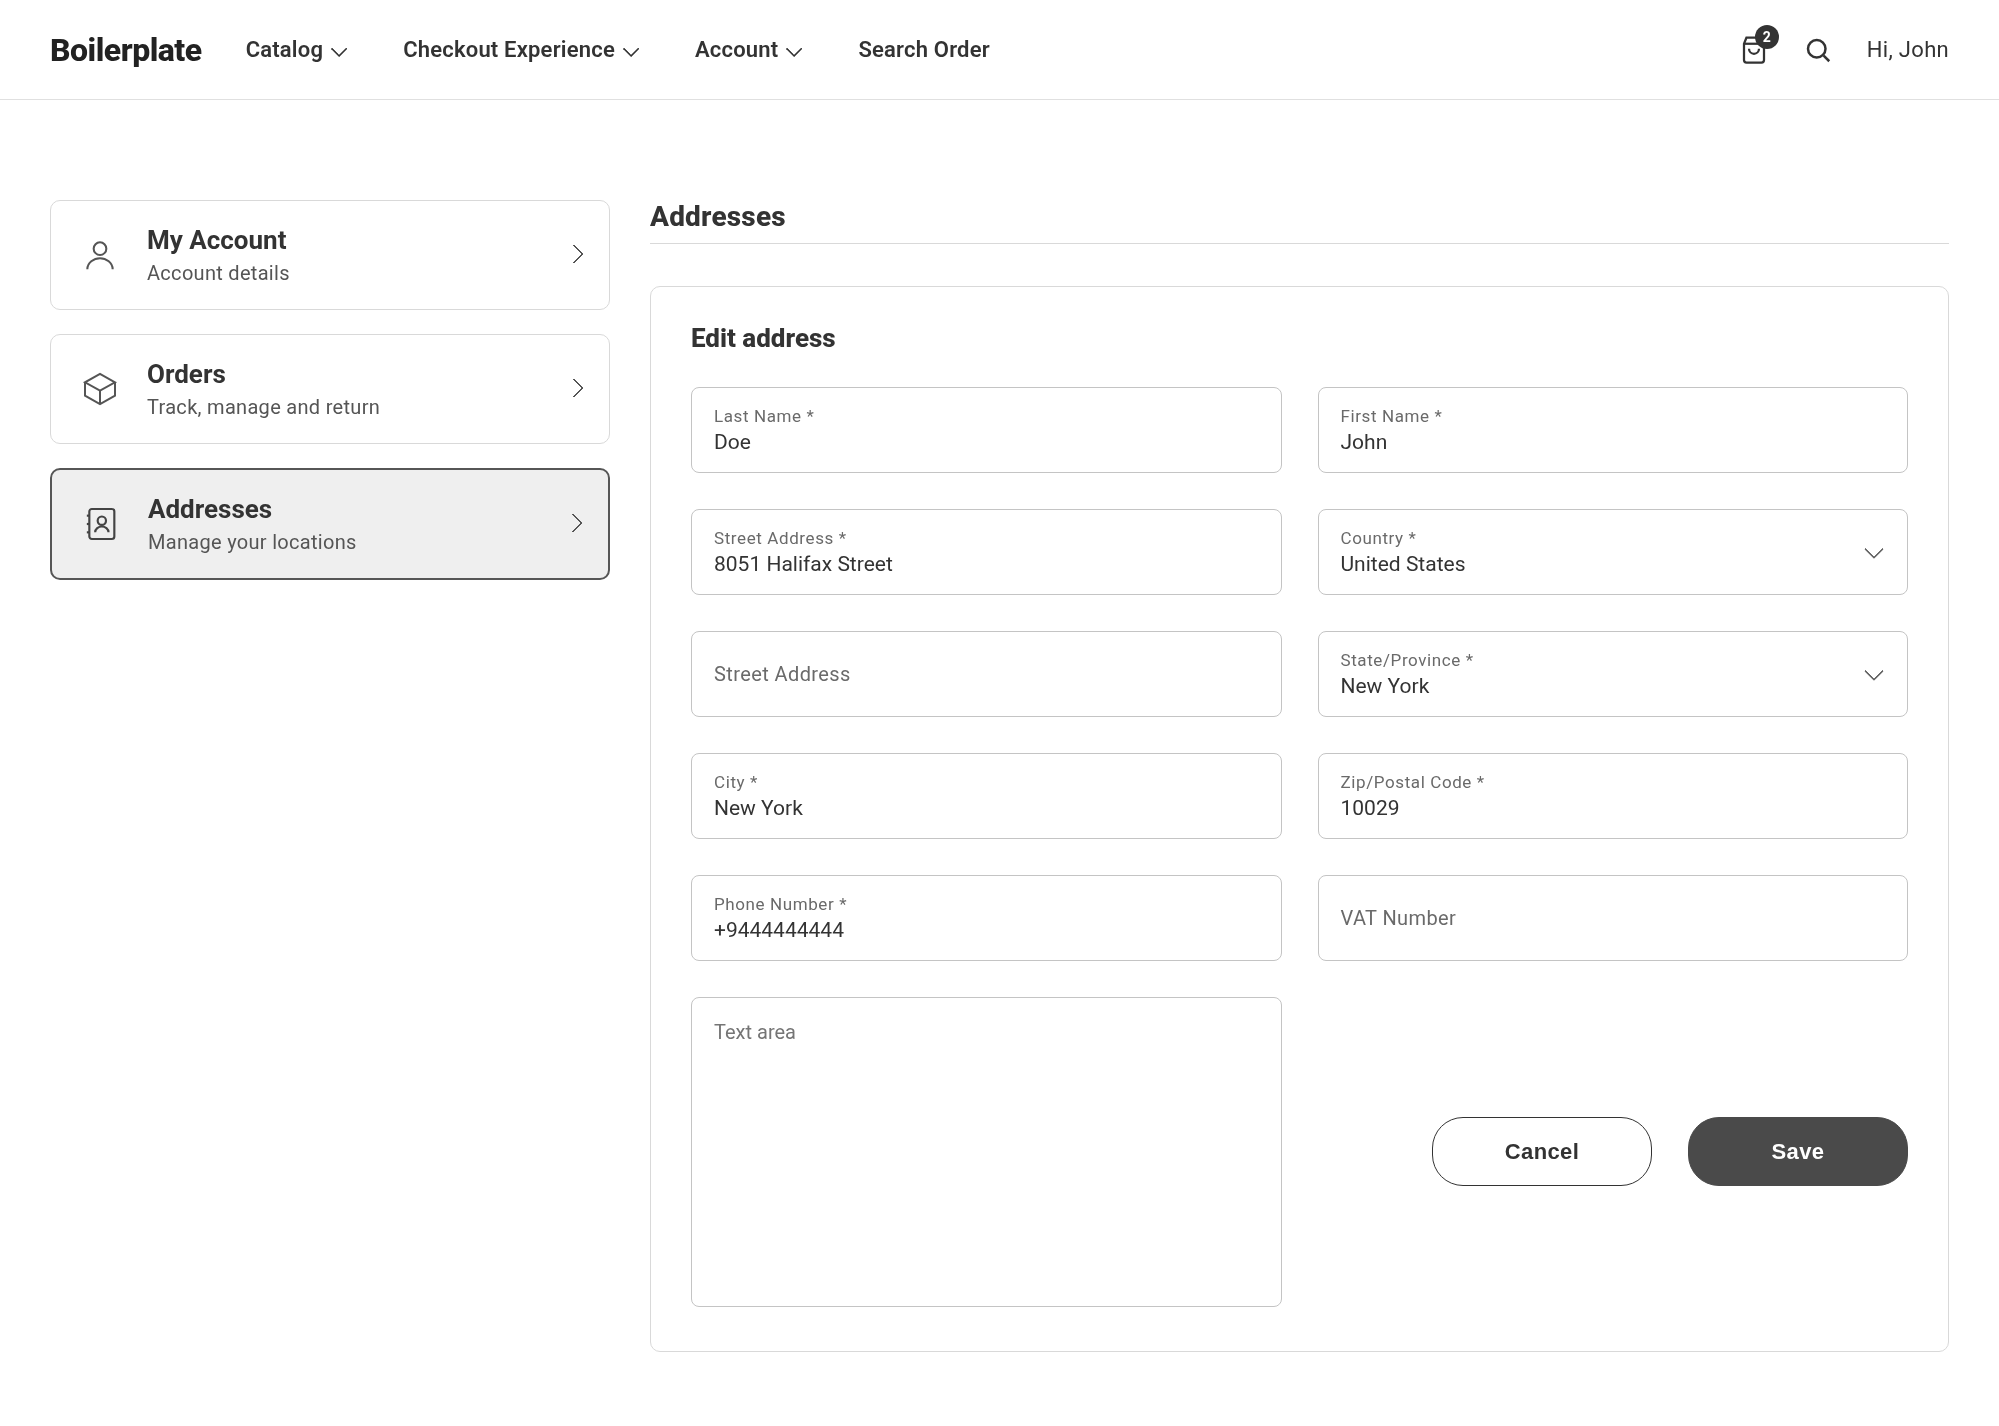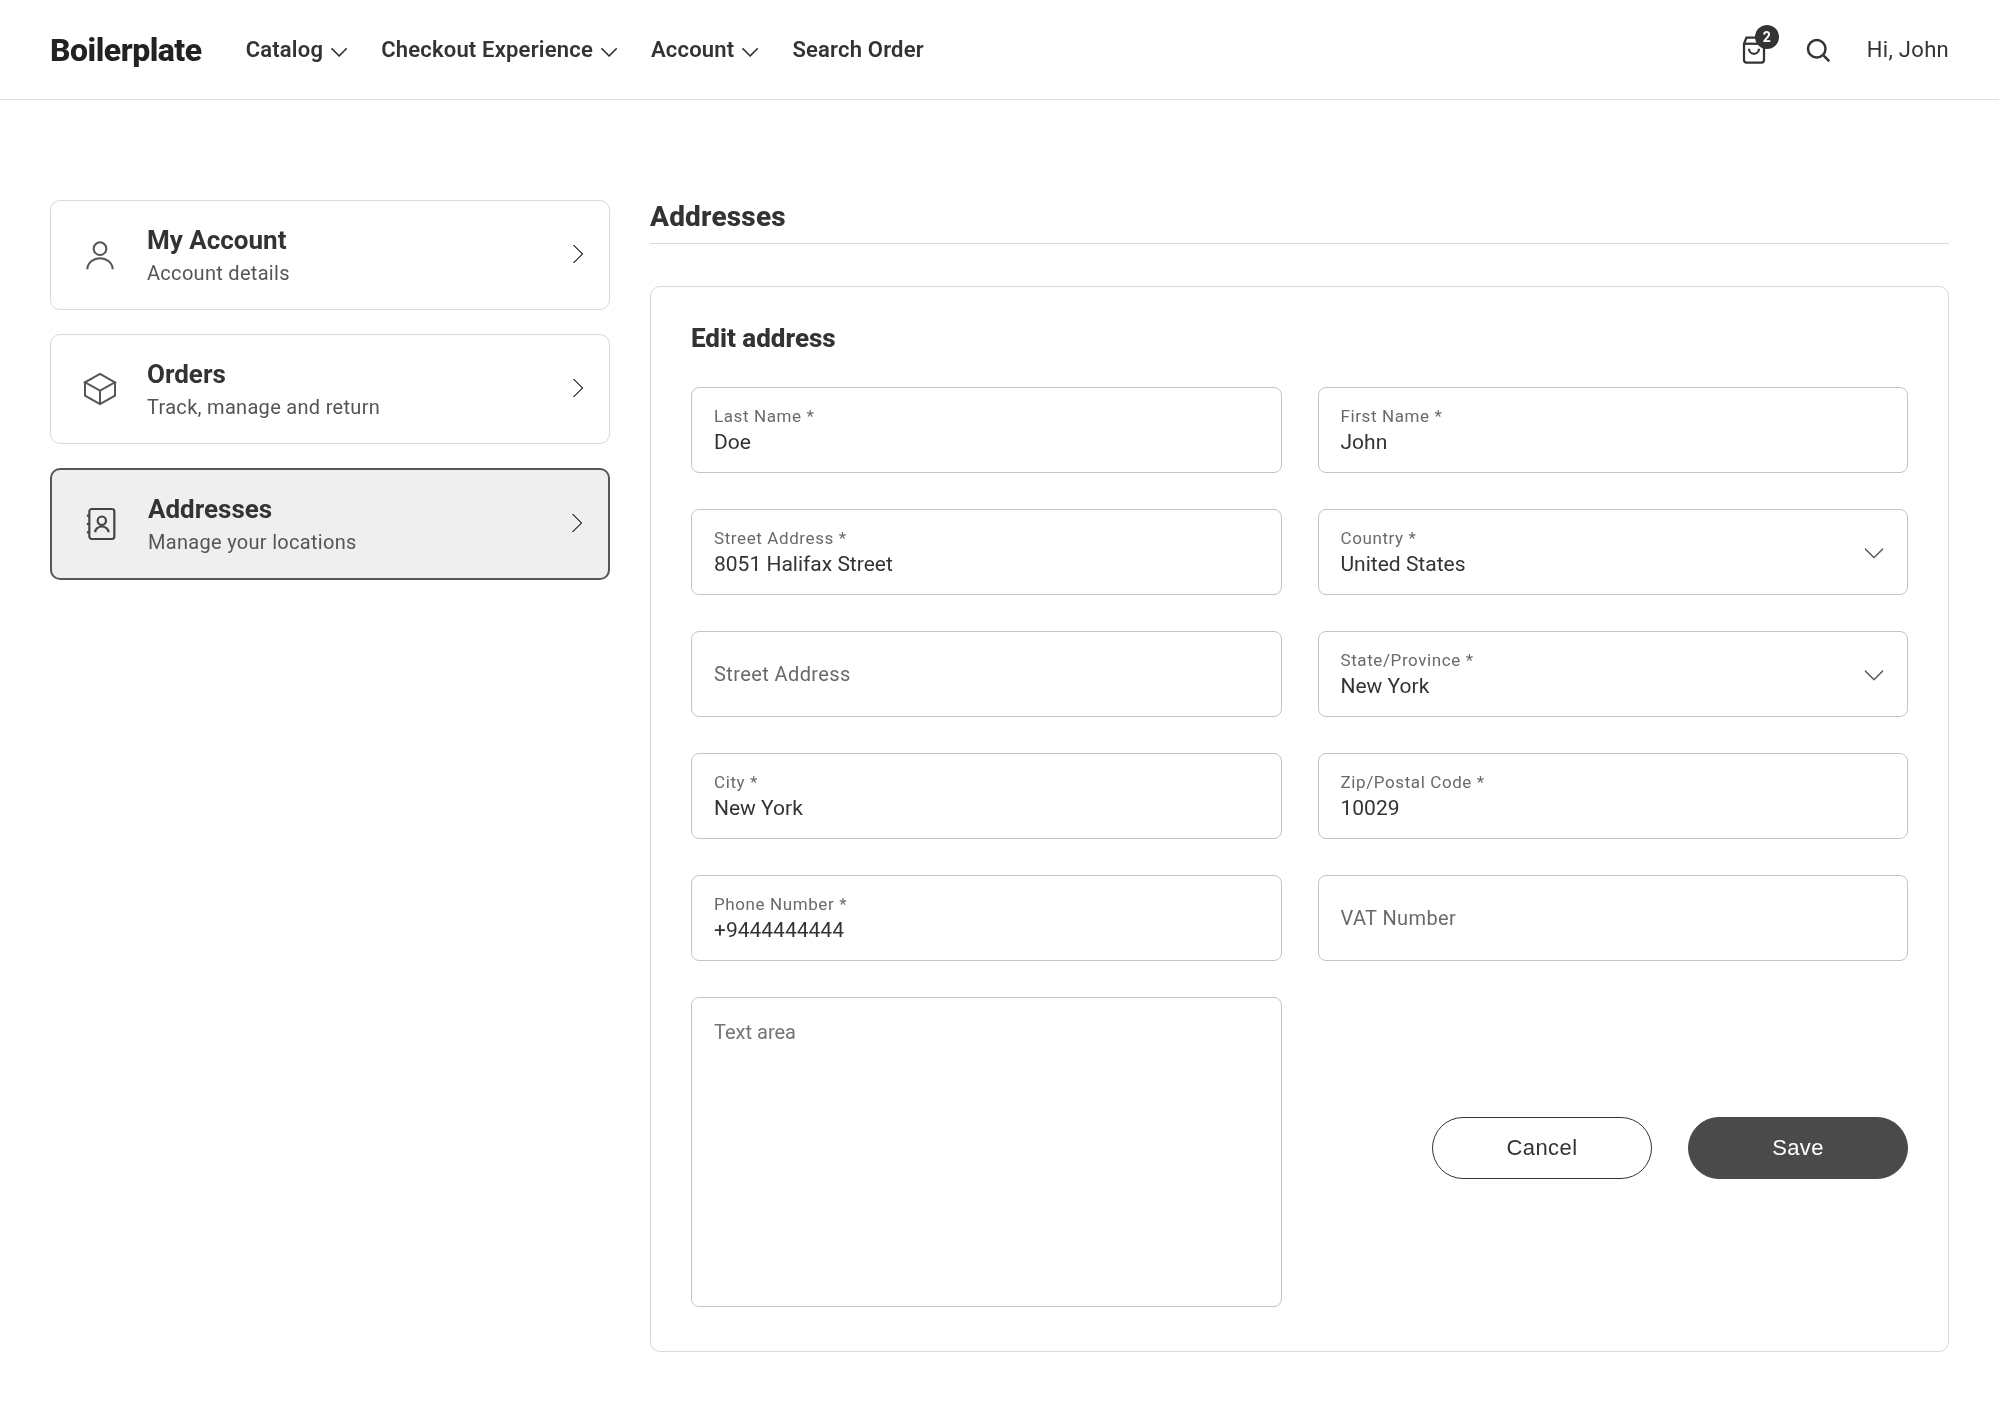--- a/index.html
+++ b/index.html
@@ -20,21 +20,21 @@
     .brand {
       font-size: 32px;
       font-weight: 800;
       color: #222;
       margin-right: 44px;
       letter-spacing: -0.5px;
     }
     .nav {
       display: flex;
       align-items: center;
-      gap: 38px;
+      gap: 60px;
       flex: 1 1 auto;
     }
     .nav-item {
       display: inline-flex;
       align-items: center;
       gap: 4px;
       font-size: 22px;
       font-weight: 600;
       color: #333;
       cursor: pointer;
@@ -188,24 +188,24 @@
     }
     .buttons {
       display:flex;
       gap:36px;
       justify-content:flex-end;
       align-items:flex-start;
       padding-top: 120px;
     }
     .btn {
       min-width:220px;
-      height:62px;
+      height:69px;
       border-radius:31px;
       font-size:22px;
-      font-weight:400;
+      font-weight:700;
       letter-spacing:0.4px;
       cursor:pointer;
       display:inline-flex;
       align-items:center;
       justify-content:center;
     }
     .btn-outline { background:#fff; border:1.5px solid #333; color:#333; }
     .btn-solid { background:#4a4a4a; border:1.5px solid #4a4a4a; color:#fff; }
     svg { display:block; }
   </style>

